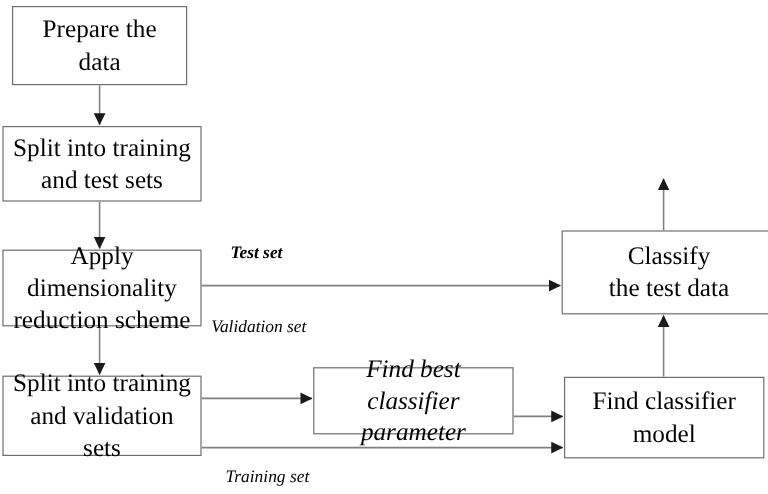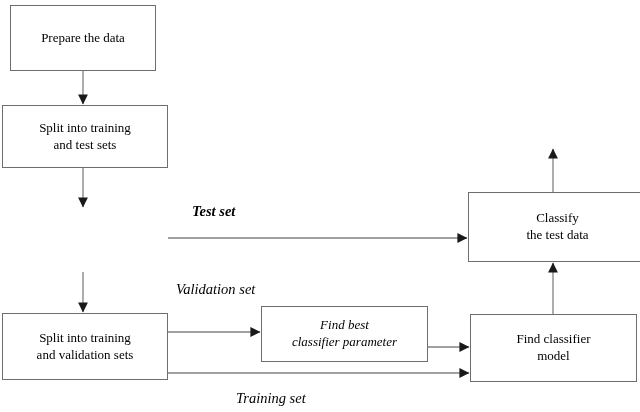--- a/index.html
+++ b/index.html
@@ -18,21 +18,21 @@
   .node {
     position: absolute;
     box-sizing: border-box;
     border: 1px solid #6e6e6e;
     background: #ffffff;
     display: flex;
     align-items: center;
     justify-content: center;
     text-align: center;
     color: #000000;
-    font-size: 13px;
+    font-size: 21px;
     line-height: 1.28;
     z-index: 3;
   }
   .node .label {
     display: block;
     padding: 0 6px;
     white-space: pre-line;
   }
   .edge-label {
     position: absolute;
@@ -84,20 +84,24 @@
 
   <div class="node" style="left:10px; top:5px; width:146px; height:66px;">
     <span class="label">Prepare the data</span>
   </div>
 
   <div class="node" style="left:2px; top:105px; width:166px; height:63px;">
     <span class="label">Split into training
 and test sets</span>
   </div>
 
+  <div class="node" style="left:2px; top:208px; width:166px; height:64px;">
+    <span class="label">Apply dimensionality
+reduction scheme</span>
+  </div>
 
   <div class="node" style="left:2px; top:313px; width:166px; height:67px;">
     <span class="label">Split into training
 and validation sets</span>
   </div>
 
   <div class="node" style="left:261px; top:306px; width:167px; height:56px;font-style:italic;">
     <span class="label">Find best
 classifier parameter</span>
   </div>
@@ -108,17 +112,17 @@
   </div>
 
   <div class="node" style="left:468px; top:192px; width:179px; height:70px;">
     <span class="label">Classify
 the test data</span>
   </div>
 
 
   <div class="edge-label" style="left:192px; top:203px;font-weight:bold;">Test set</div>
 
-  <div class="edge-label" style="left:176px; top:281px;">Validation set</div>
+  <div class="edge-label" style="left:176px; top:265px;">Validation set</div>
 
-  <div class="edge-label" style="left:188px; top:390px;margin-left:48px;">Training set</div>
+  <div class="edge-label" style="left:188px; top:390px;">Training set</div>
 
 </div>
 
 </body></html>

